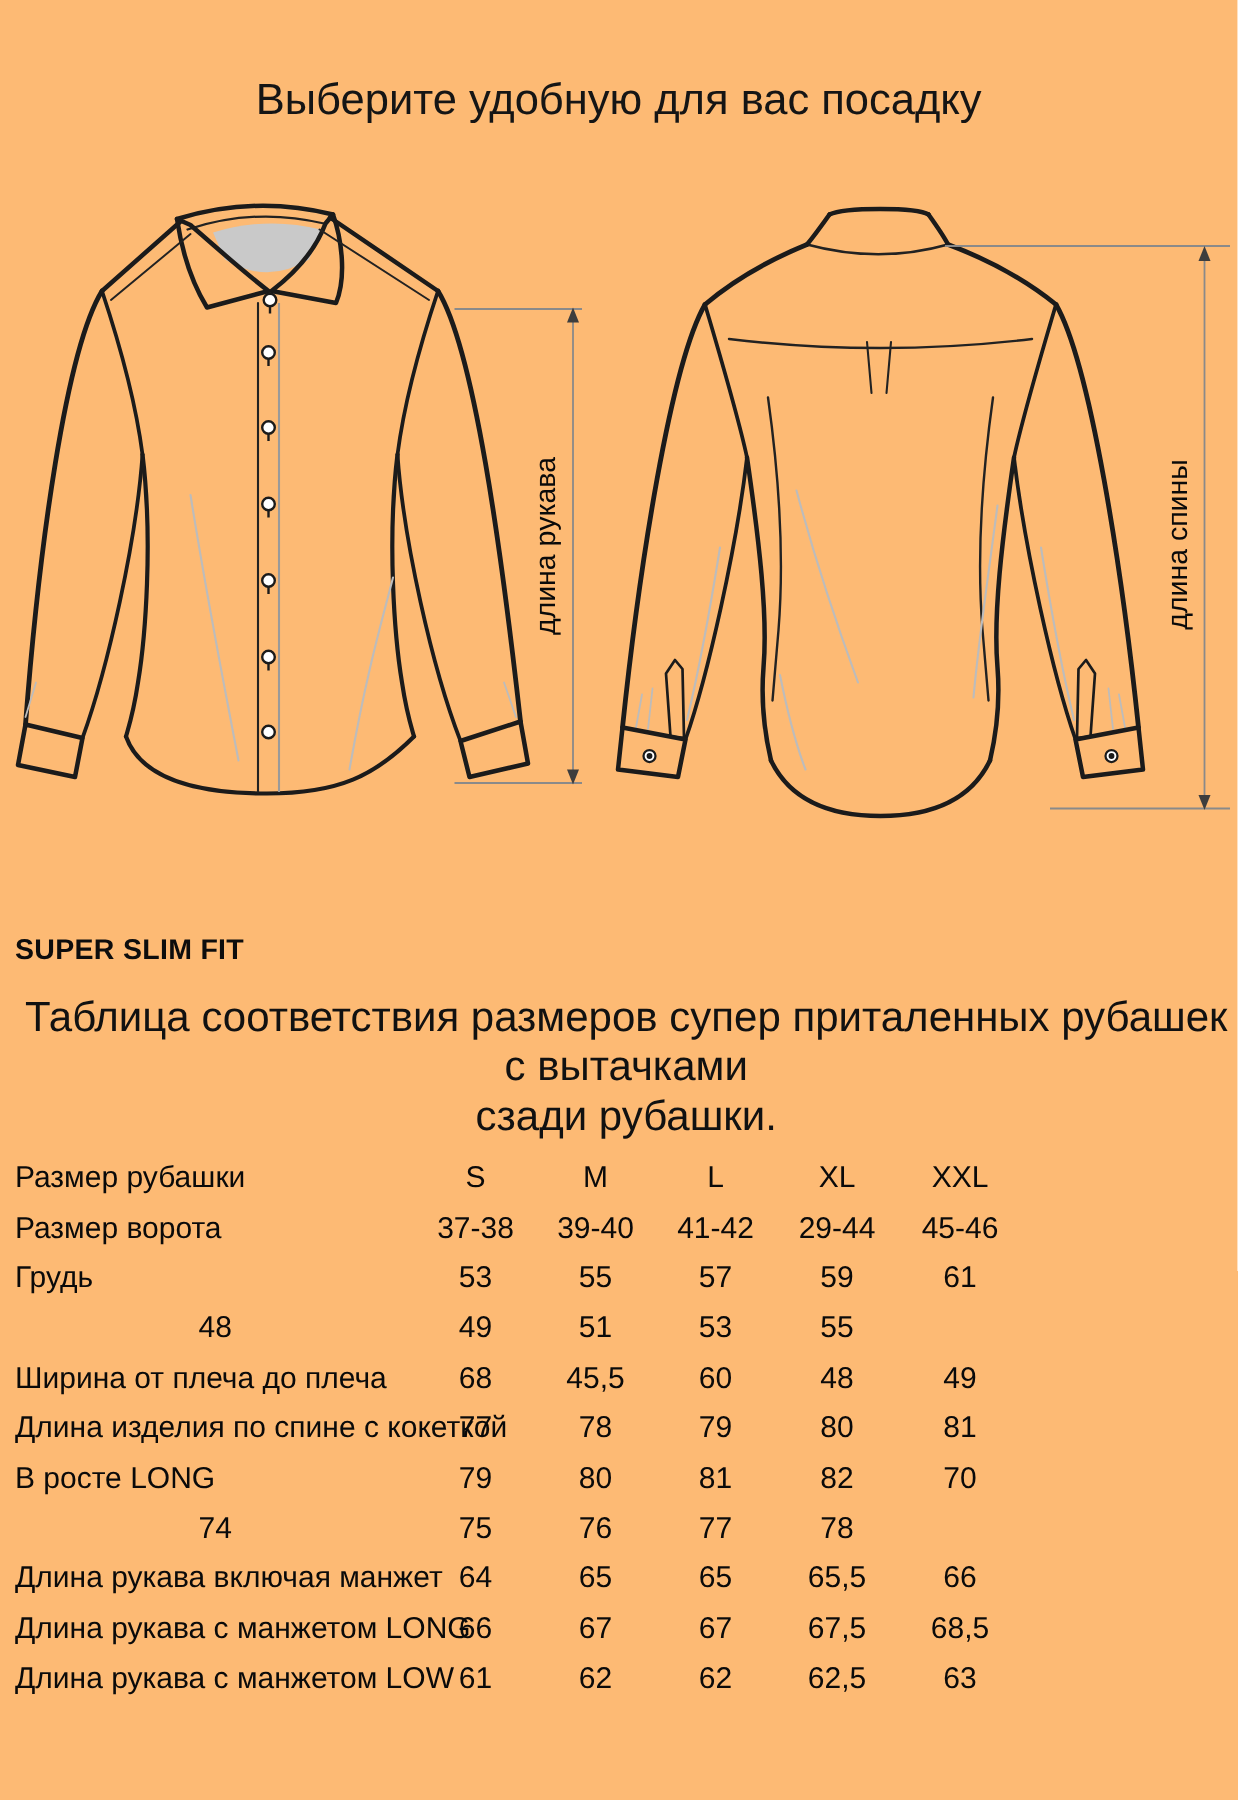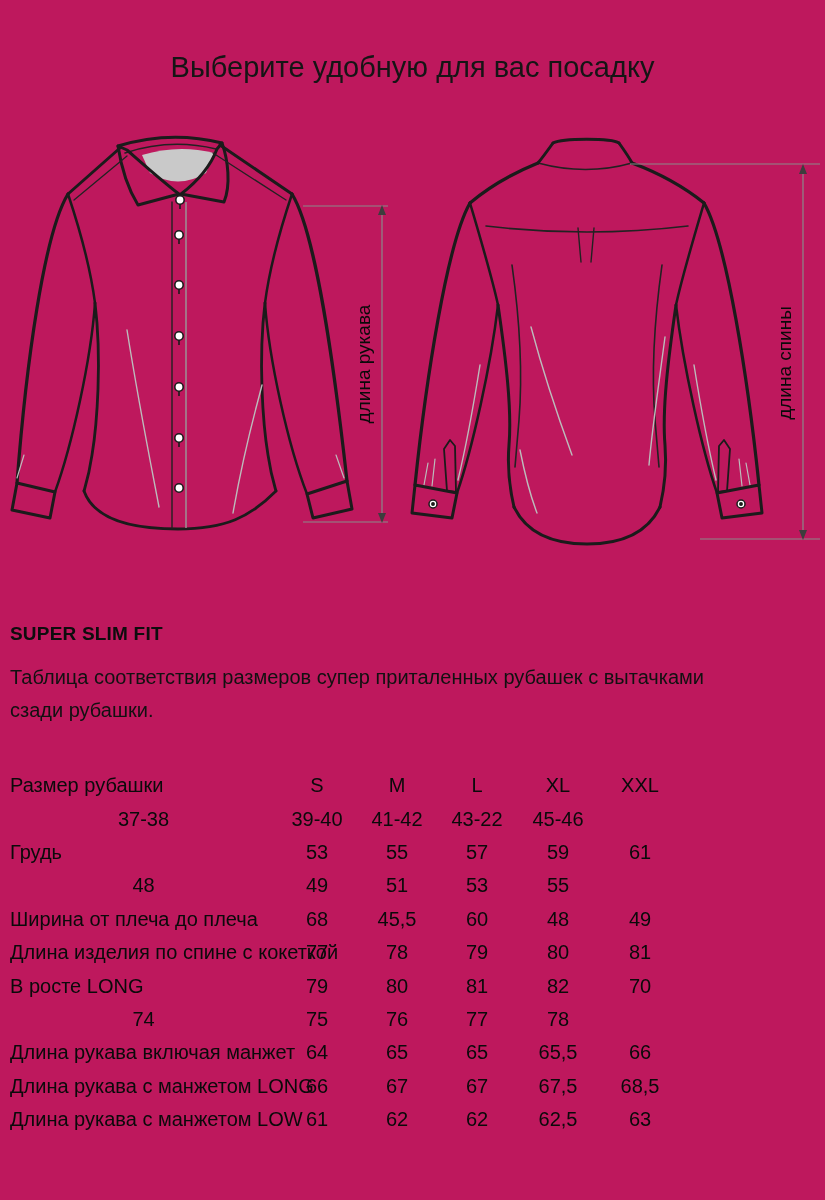--- a/index.html
+++ b/index.html
@@ -1,23 +1,23 @@
 <!DOCTYPE html>
 <html><head>
 <meta charset="utf-8">
 <style>
   html,body{margin:0;padding:0;background:#fff;}
   body{width:825px;height:1200px;font-family:"Liberation Sans",sans-serif;color:#000;}
-  .page{position:relative;width:825px;height:1200px;overflow:hidden;background:#be185d;}
+  .page{position:relative;width:825px;height:1200px;overflow:hidden;background:#fdba74;}
   .title{position:absolute;top:51px;left:0;width:825px;margin:0;text-align:center;
          font-size:29px;font-weight:400;color:#151515;}
   .illustration{position:absolute;top:115px;left:0;width:825px;height:460px;}
   .fit-heading{position:absolute;top:623px;left:10px;margin:0;font-size:19px;font-weight:700;
                color:#0d0d0d;letter-spacing:.2px;}
-  .fit-desc{position:absolute;top:661px;left:10px;margin:0;font-size:20px;line-height:33px;color:#111;}
+  .fit-desc{position:absolute;top:661px;left:10px;margin:0;font-size:28px;line-height:33px;color:#111;text-align:center;}
   .size-table{position:absolute;top:769px;left:10px;width:800px;}
   .trow{display:grid;grid-template-columns:267px 80px 80px 80px 82px 82px;height:33.4px;
         align-items:center;font-size:20px;color:#0a0a0a;}
   .tlabel{text-align:left;white-space:nowrap;}
   .tcell{text-align:center;white-space:nowrap;}
   svg .outline{fill:none;stroke:#1b1b1b;stroke-linecap:round;stroke-linejoin:round;}
   svg .thin{fill:none;stroke:#222;stroke-linecap:round;stroke-linejoin:round;}
   svg .soft{fill:none;stroke:#bcbcbc;stroke-linecap:round;stroke-linejoin:round;}
   svg .measure{fill:none;stroke:#8a8a8a;stroke-width:1.2;}
   svg text.mlabel{font-family:"Liberation Sans",sans-serif;font-size:19px;fill:#0a0a0a;}
@@ -166,24 +166,25 @@
   <div class="size-table">
       <div class="trow">
         <div class="tlabel">Размер рубашки</div>
         <div class="tcell">S</div>
         <div class="tcell">M</div>
         <div class="tcell">L</div>
         <div class="tcell">XL</div>
         <div class="tcell">XXL</div>
       </div>
       <div class="trow">
+        <div class="tlabel">Размер ворота</div>
         <div class="tcell">37-38</div>
         <div class="tcell">39-40</div>
         <div class="tcell">41-42</div>
-        <div class="tcell">43-22</div>
+        <div class="tcell">29-44</div>
         <div class="tcell">45-46</div>
       </div>
       <div class="trow">
         <div class="tlabel">Грудь</div>
         <div class="tcell">53</div>
         <div class="tcell">55</div>
         <div class="tcell">57</div>
         <div class="tcell">59</div>
         <div class="tcell">61</div>
       </div>

